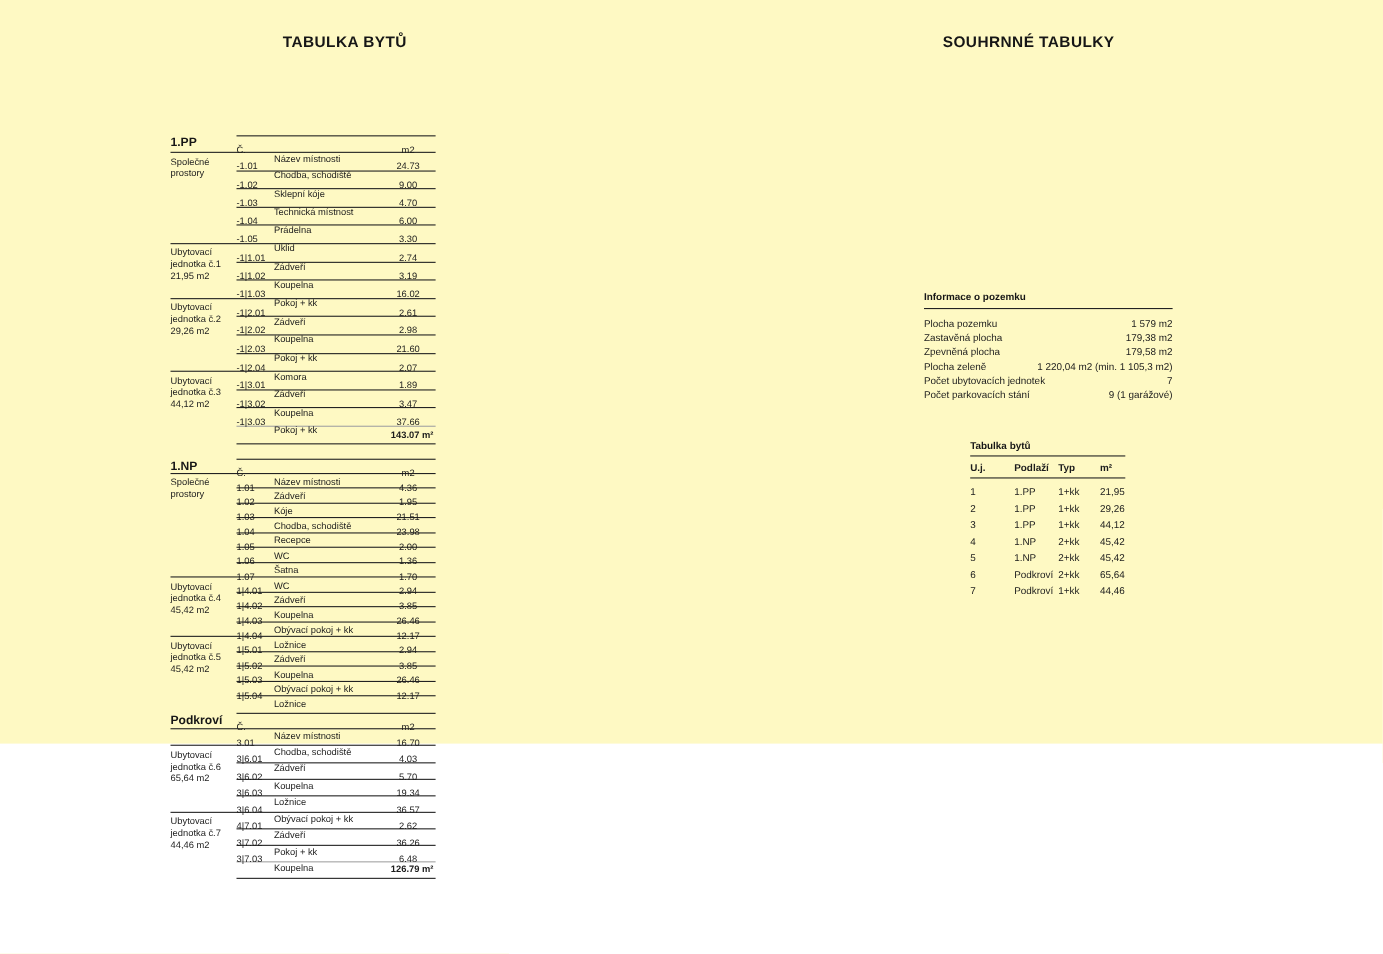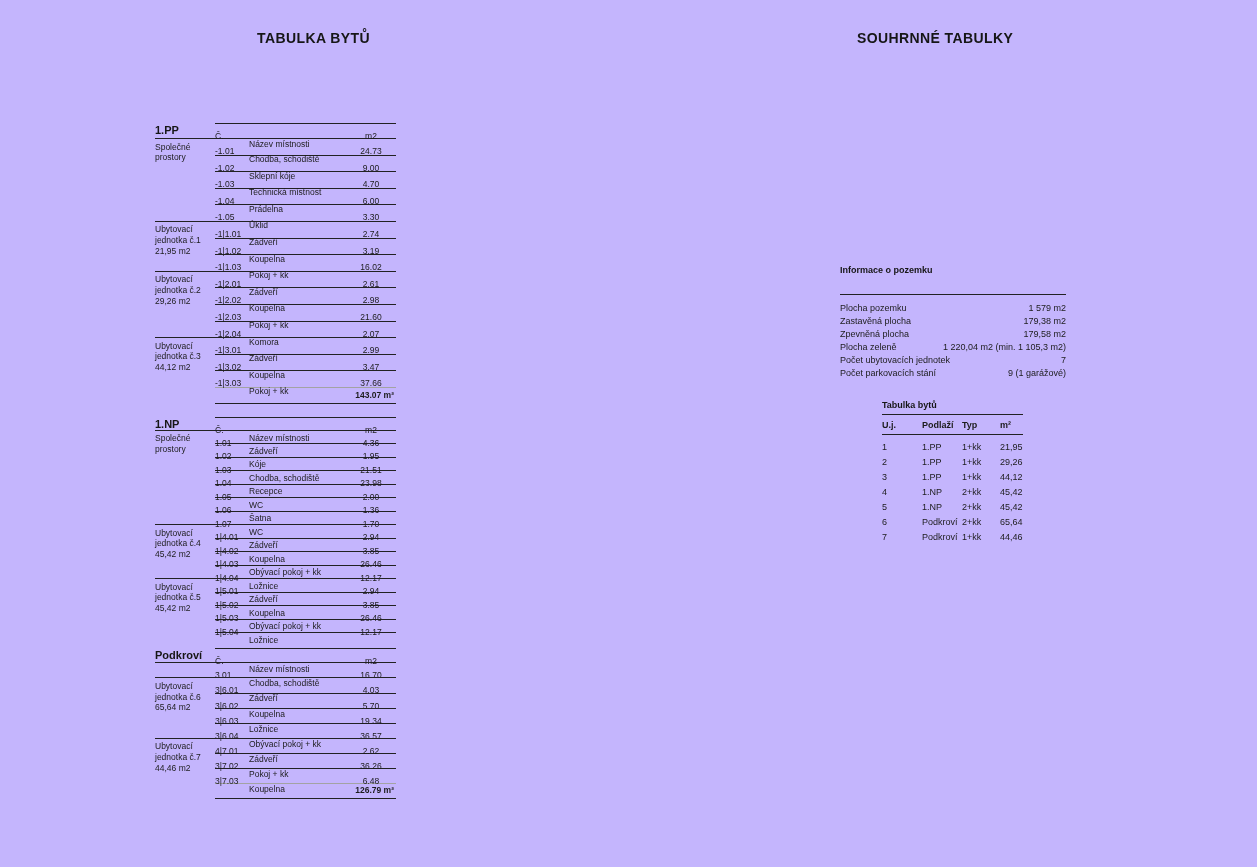--- a/index.html
+++ b/index.html
@@ -1,21 +1,21 @@
 <!DOCTYPE html>
 <html><head>
 <meta charset="utf-8">
 <style>
   html,body{margin:0;padding:0;}
   body{
     width:1257px;height:867px;background:#ffffff;overflow:hidden;
     font-family:"Liberation Sans", sans-serif;color:#1c1c1c;
     -webkit-font-smoothing:antialiased;
   }
-  .sheet{position:relative;width:1257px;height:867px;background:#c4b5fd;}
+  .sheet{position:relative;width:1257px;height:676px;background:#fef9c3;}
 
   
   .title{position:absolute;font-size:14px;font-weight:bold;letter-spacing:.4px;color:#161616;}
   .title-left{left:257px;top:30px;}
   .title-right{left:857px;top:30px;}
 
   
   .room-table{position:absolute;left:155px;width:241px;font-size:8.5px;line-height:1.15;color:#1c1c1c;}
   .t0{top:123px;}
   .t1{top:417px;}
@@ -41,21 +41,21 @@
 
   .total-row{margin-left:60px;border-top:1px solid #a3a3a3;border-bottom:1.3px solid #222;
     display:flex;align-items:center;justify-content:flex-end;
     font-weight:bold;padding-right:2px;}
   .t0 .total-row{height:15.4px;}
   .t2 .total-row{height:14.1px;}
   .table-end{margin-left:60px;border-top:1px solid #222;height:0;}
 
   
   .land-info{position:absolute;left:840px;top:265px;width:226px;font-size:9px;}
-  .li-title{font-weight:bold;padding-bottom:19px;border-bottom:1.8px solid #222;color:#161616;}
+  .li-title{font-weight:bold;padding-bottom:5px;border-bottom:1.8px solid #222;color:#161616;}
   .li-rows{margin-top:6px;}
   .li-row{display:flex;justify-content:space-between;align-items:center;height:13px;white-space:nowrap;}
 
   
   .unit-table{position:absolute;left:882px;top:400px;width:141px;font-size:9px;}
   .ut-title{font-weight:bold;padding-bottom:4px;border-bottom:1.6px solid #222;color:#161616;}
   .ut-head{display:grid;grid-template-columns:40px 40px 38px 23px;align-items:center;
     font-weight:bold;height:19px;border-bottom:1.2px solid #222;}
   .ut-rows{margin-top:4px;}
   .ut-row{display:grid;grid-template-columns:40px 40px 38px 23px;align-items:center;height:15px;white-space:nowrap;}
@@ -151,21 +151,21 @@
           <div class="c-area">2.07</div>
         </div>
       </div>
       <div class="section">
         <div class="sec-label">Ubytovací
 jednotka č.3
 44,12 m2</div>
         <div class="srow">
           <div class="c-no">-1|3.01</div>
           <div class="c-name">Zádveří</div>
-          <div class="c-area">2.99</div>
+          <div class="c-area">1.89</div>
         </div>
         <div class="srow">
           <div class="c-no">-1|3.02</div>
           <div class="c-name">Koupelna</div>
           <div class="c-area">3.47</div>
         </div>
         <div class="srow">
           <div class="c-no">-1|3.03</div>
           <div class="c-name">Pokoj + kk</div>
           <div class="c-area">37.66</div>

